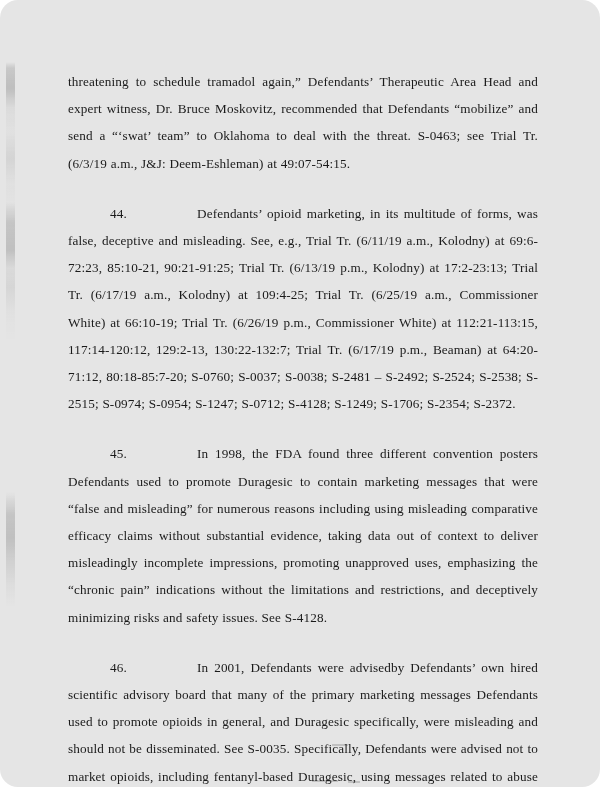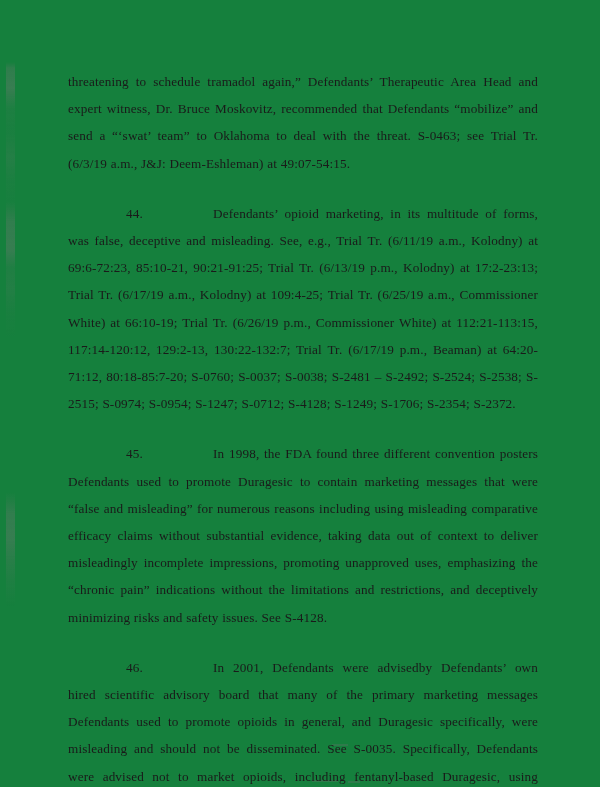--- a/index.html
+++ b/index.html
@@ -13,21 +13,22 @@
     position: relative;
     overflow: hidden;
     font-family: "Liberation Serif", "DejaVu Serif", serif;
     color: #1a1a1a;
   }
 
   
   .page {
     position: absolute;
     inset: 0;
-    background: #15803d;
+    background: #e5e5e5;
+    border-radius: 18px;
   }
 
   
   .scan-edge {
     position: absolute;
     left: 6px;
     top: 62px;
     width: 9px;
     height: 560px;
     pointer-events: none;
@@ -84,21 +85,21 @@
   }
   .para:last-of-type { margin-bottom: 0; }
 
   
   .para-numbered {
     text-indent: 0;
   }
   .para-num {
     display: inline-block;
     width: 42px;
-    margin-left: 58px;
+    margin-left: 42px;
     text-indent: 0;
   }
   .para-lead {
     display: inline;
     margin-left: 45px;
   }
 
   
   .page-number {
     position: absolute;

